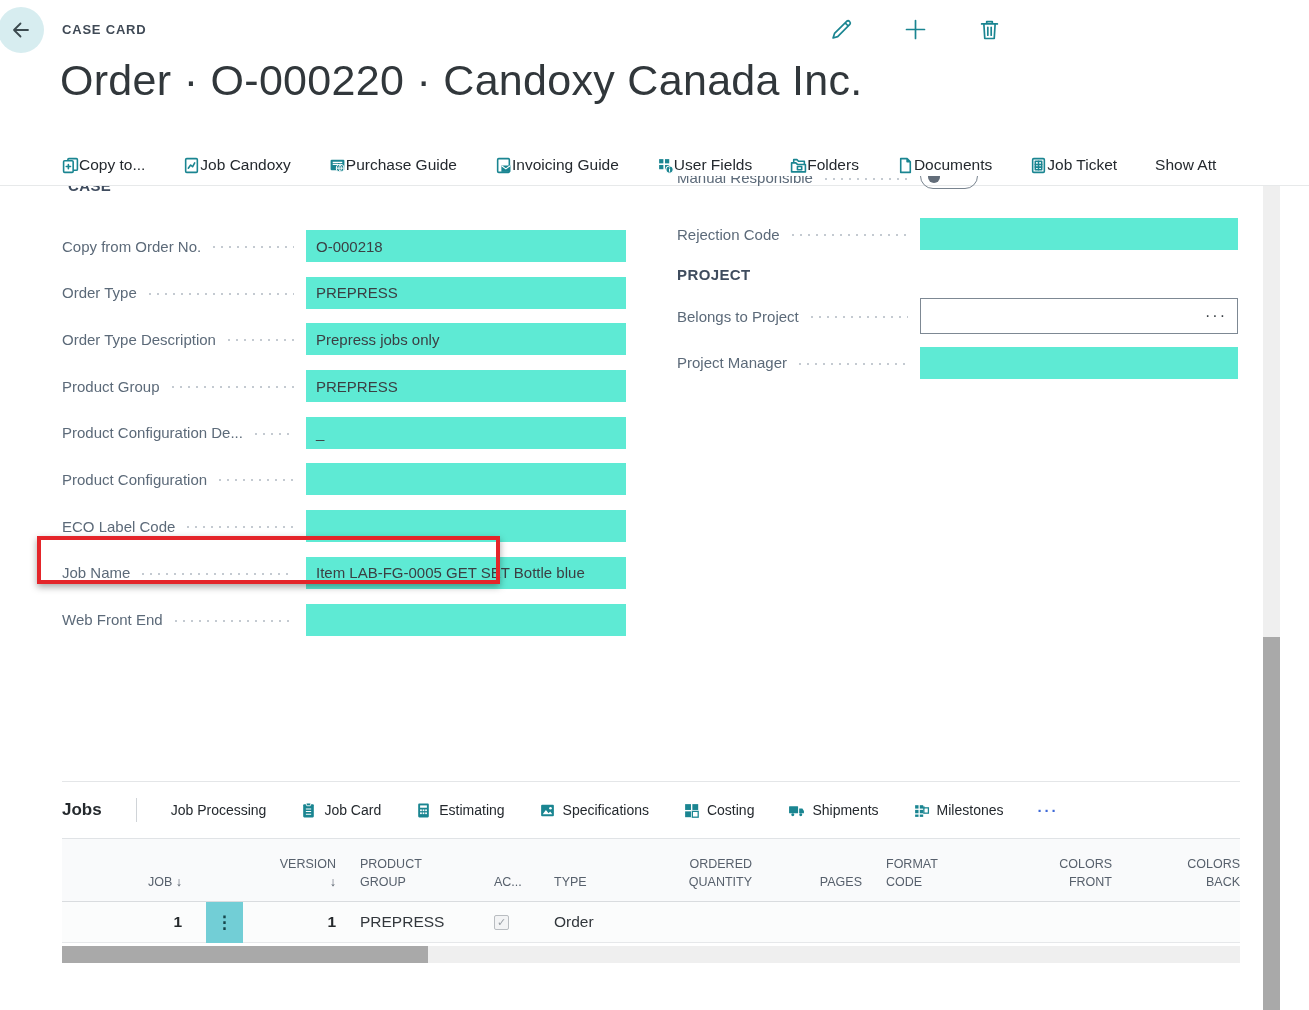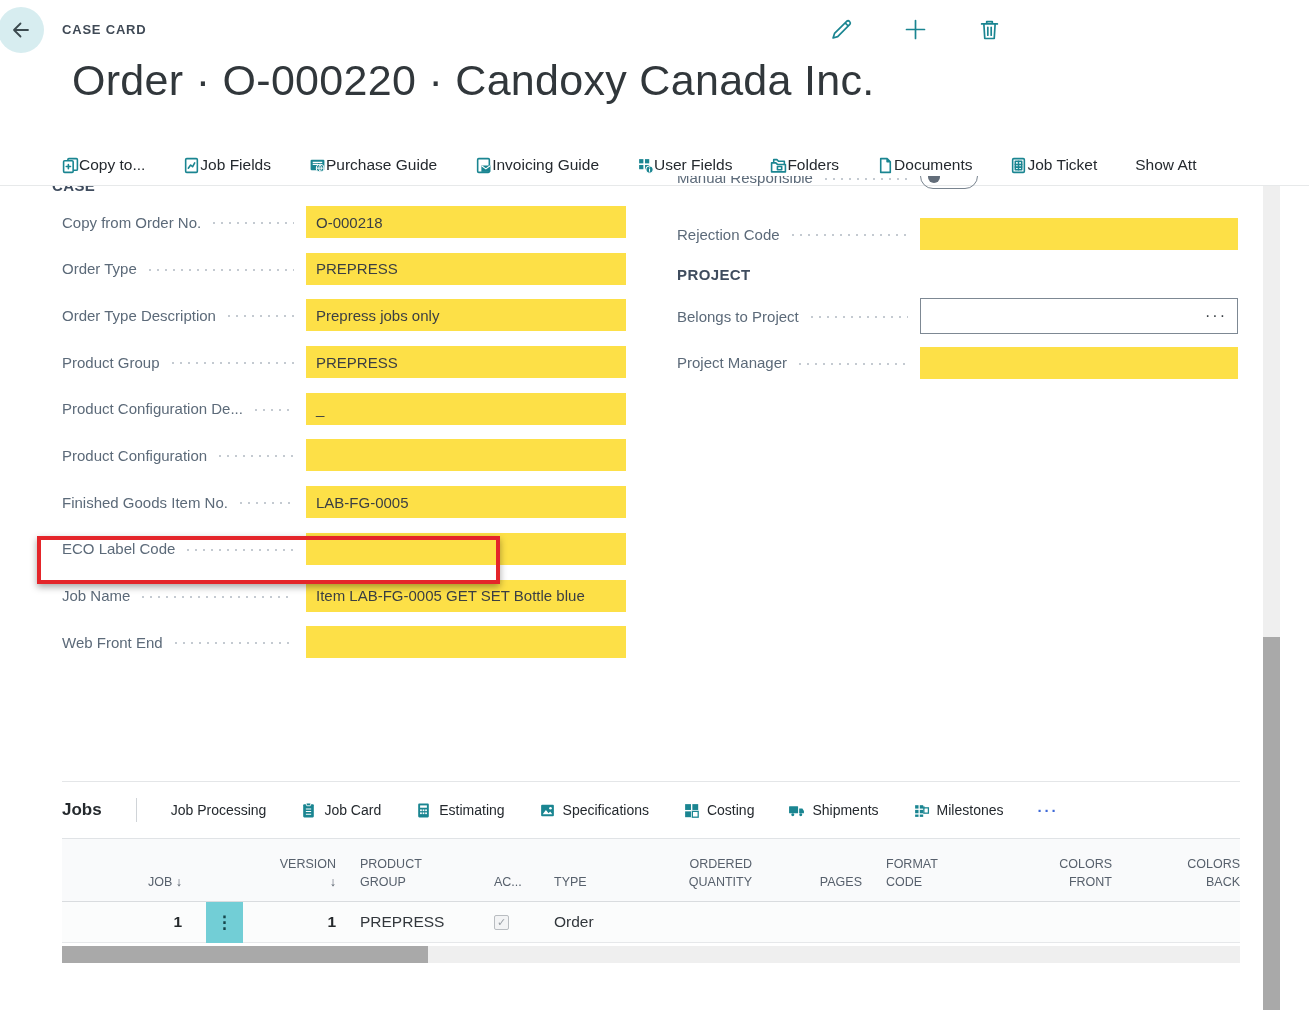--- a/index.html
+++ b/index.html
@@ -10,41 +10,41 @@
   }
   
   .back-btn{ position:absolute; left:-2px; top:7px; width:46px; height:46px; border-radius:50%;
     background:#d7edf0; display:flex; align-items:center; justify-content:center; cursor:pointer;}
   .page-type{ position:absolute; left:62px; top:22px; font-size:13px; font-weight:bold;
     letter-spacing:.8px; color:#404a56;}
   .top-actions{ position:absolute; left:828px; top:16px; display:flex; gap:47px; }
   .top-actions svg{ width:27px; height:27px; cursor:pointer; }
   
   .page-title{ position:absolute; left:60px; top:56px; font-size:43px; font-weight:300;
-    color:#31373b; letter-spacing:.3px; white-space:nowrap;margin-left:12px;}
+    color:#31373b; letter-spacing:.3px; white-space:nowrap;}
   
   .toolbar{ position:absolute; left:62px; top:146px; right:0; height:38px; display:flex;
     align-items:center; gap:38px; overflow:hidden; }
   .tb-item{ display:flex; align-items:center; font-size:15.5px; color:#24292e;
     white-space:nowrap; flex:0 0 auto; cursor:pointer;}
   .tb-item svg{ width:17px; height:17px; }
   .toolbar-border{ position:absolute; left:0; top:185px; width:1309px; border-top:1px solid #e7e9ea;}
   
   .col-left{ position:absolute; left:62px; top:190px; width:564px; }
   .col-right{ position:absolute; left:677px; top:190px; width:561px; }
-  .caption-clip{ position:absolute; left:52px; top:186px; height:7px; overflow:hidden; }
+  .caption-clip{ position:absolute; left:68px; top:186px; height:7px; overflow:hidden; }
   .caption-clip span{ display:block; transform:translateY(-9px); font-size:15px; font-weight:bold;
     color:#3f4c5e; letter-spacing:.4px;}
   .field-row{ display:flex; align-items:center; height:32px; margin-bottom:14.7px; position:relative;}
-  .col-left .field-row:first-child{ margin-top:16px; }
+  .col-left .field-row:first-child{ margin-top:40px; }
   .f-label{ font-size:15px; color:#5c6a79; white-space:nowrap; flex:0 0 auto;}
   .f-dots{ flex:1 1 auto; height:4px; margin:2px 12px 0 9px; align-self:center;
     background-image:radial-gradient(circle, #c4cad1 1.2px, transparent 1.5px);
     background-size:8px 4px; background-repeat:repeat-x; background-position:0 50%;}
-  .f-box{ flex:0 0 320px; height:32px; background:#fde047; display:flex; align-items:center;
+  .f-box{ flex:0 0 320px; height:32px; background:#5eead4; display:flex; align-items:center;
     padding:0 10px; font-size:15px; color:#3b3f43; overflow:hidden; white-space:nowrap; cursor:default;}
   .col-right .f-box{ flex-basis:318px; }
   .f-box.link{ color:#1d7b88; cursor:pointer;}
   .f-box.editable{ background:#fff; border:1px solid #7d8893; justify-content:space-between; height:36px;}
   .ellipsis-btn{ color:#3c4247; font-size:16px; letter-spacing:2px; cursor:pointer;}
   .highlight-box{ position:absolute; left:-25px; top:346px; width:463px; height:48px;
     border:4px solid #e4252a; box-shadow:0 3px 7px rgba(0,0,0,.35); z-index:5; pointer-events:none;}
   .group-caption{ font-size:15px; font-weight:bold; color:#3f4c5e; letter-spacing:.4px;
     margin:16px 0 0 0; height:20px;}
   .clip-row{ position:absolute; left:677px; top:176px; width:561px; height:14px; overflow:hidden;}
@@ -132,21 +132,21 @@
           <rect x="1.5" y="3.5" width="9" height="11" rx="1" fill="#fff"></rect>
           <path d="M4 9 h4 M6 7 v4"></path>
         </svg>
       <span>Copy to...</span>
     </div>
     <div class="tb-item">
       <svg class="stroke" viewBox="0 0 16 16">
           <rect x="2.5" y="1.5" width="11" height="13" rx="1"></rect>
           <path d="M5 10.5 L7.2 7.5 9 9.2 11 5.5"></path>
         </svg>
-      <span>Job Fields</span>
+      <span>Job Candoxy</span>
     </div>
     <div class="tb-item">
       <svg viewBox="0 0 16 16">
           <rect x="1.5" y="2.5" width="13" height="10" rx="1" fill="#1a8591"></rect>
           <path d="M3.5 5 h9 M3.5 7 h5" stroke="#fff" stroke-width="1.2"></path>
           <circle cx="10.5" cy="10.5" r="3.6" fill="#1a8591" stroke="#fff"></circle>
           <path d="M7.2 10.5 h6.6 M10.5 7.2 c1.6 1.8 1.6 4.8 0 6.6 c-1.6-1.8-1.6-4.8 0-6.6z" stroke="#fff" stroke-width=".9" fill="none"></path>
         </svg>
       <span>Purchase Guide</span>
     </div>
@@ -237,25 +237,20 @@
     </div>
     <div class="field-row">
       <span class="f-label">Product Configuration De...</span>
       <span class="f-dots"></span>
       <div class="f-box">_</div>
     </div>
     <div class="field-row">
       <span class="f-label">Product Configuration</span>
       <span class="f-dots"></span>
       <div class="f-box"></div>
-    </div>
-    <div class="field-row">
-      <span class="f-label">Finished Goods Item No.</span>
-      <span class="f-dots"></span>
-      <div class="f-box">LAB-FG-0005</div>
     </div>
     <div class="field-row">
       <span class="f-label">ECO Label Code</span>
       <span class="f-dots"></span>
       <div class="f-box"></div>
     </div>
     <div class="field-row">
       <span class="f-label">Job Name</span>
       <span class="f-dots"></span>
       <div class="f-box">Item LAB-FG-0005 GET SET Bottle blue</div>

